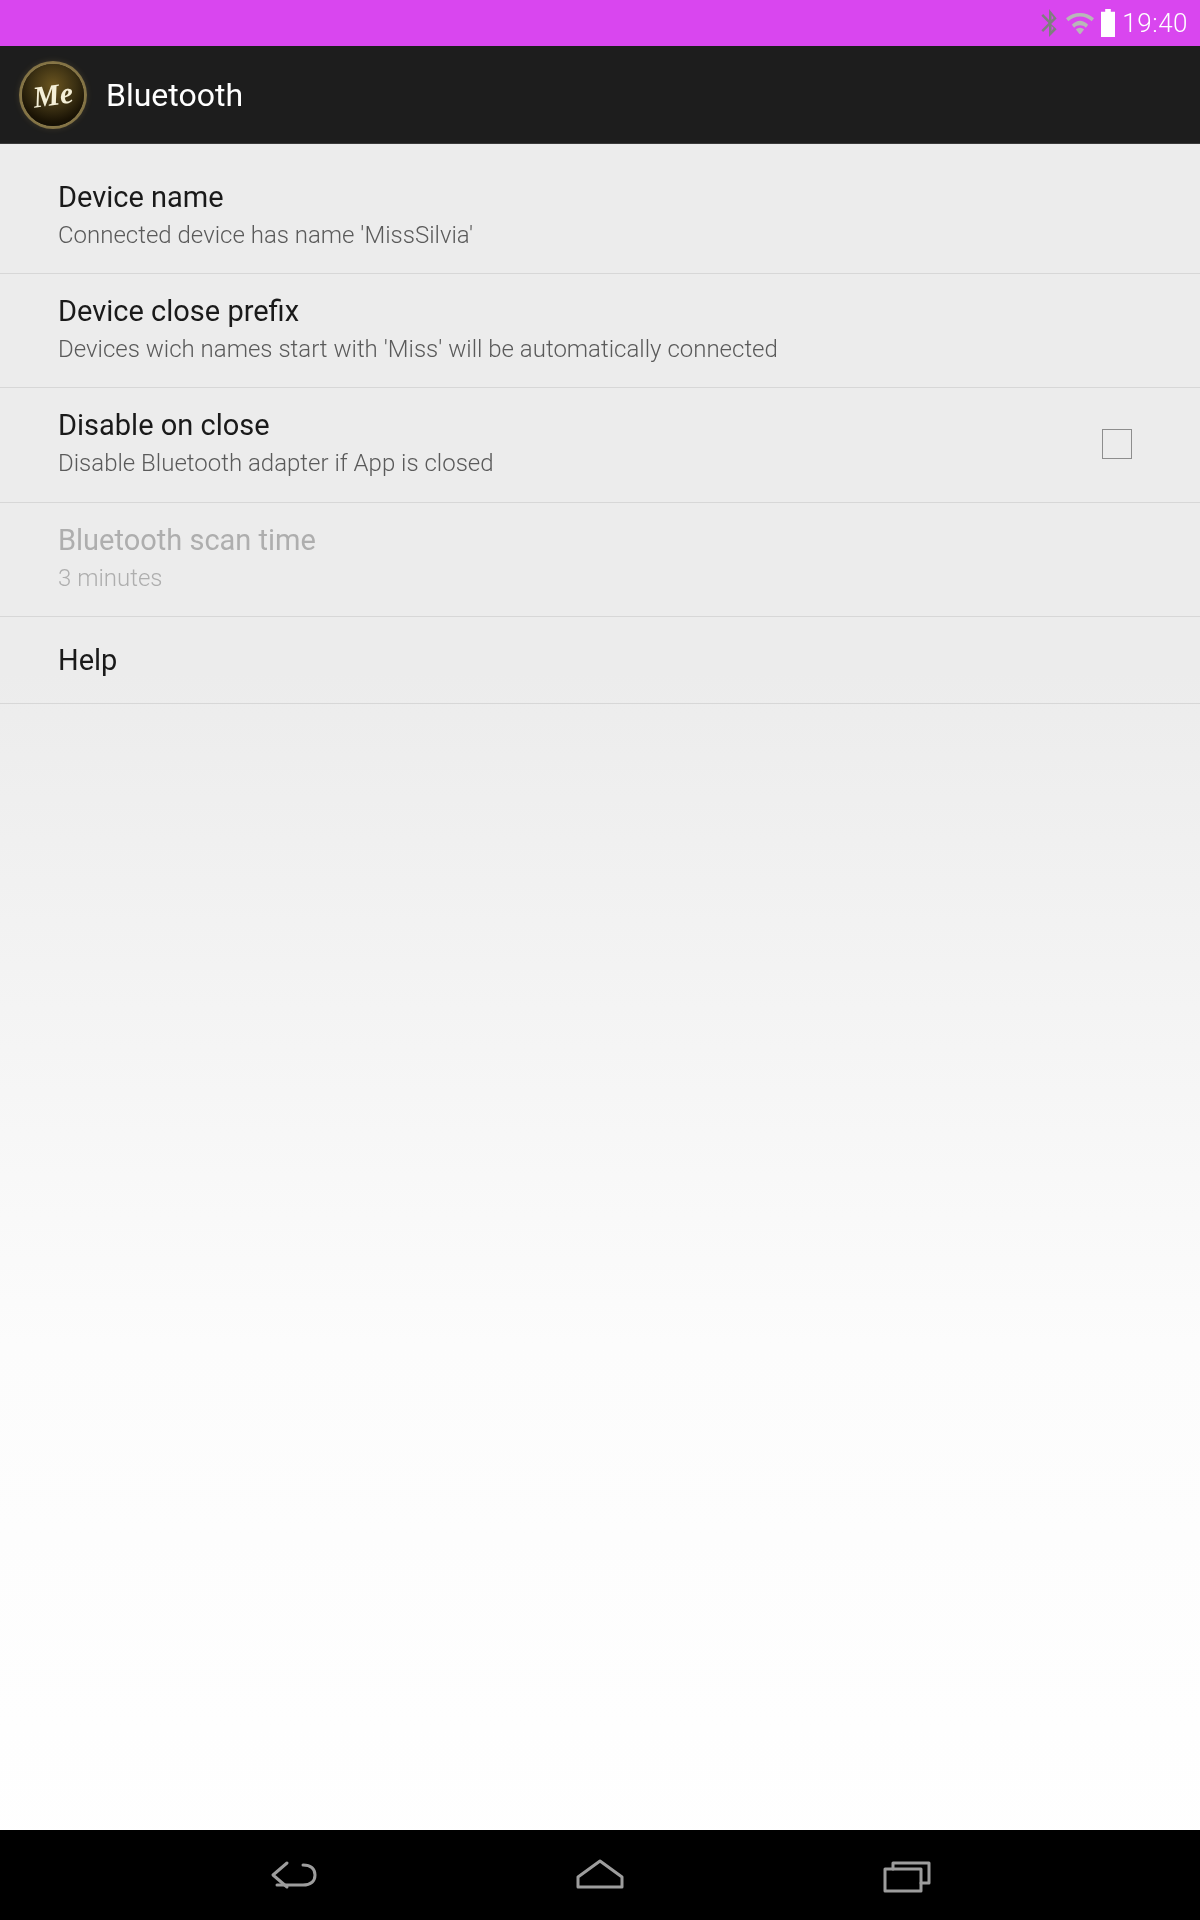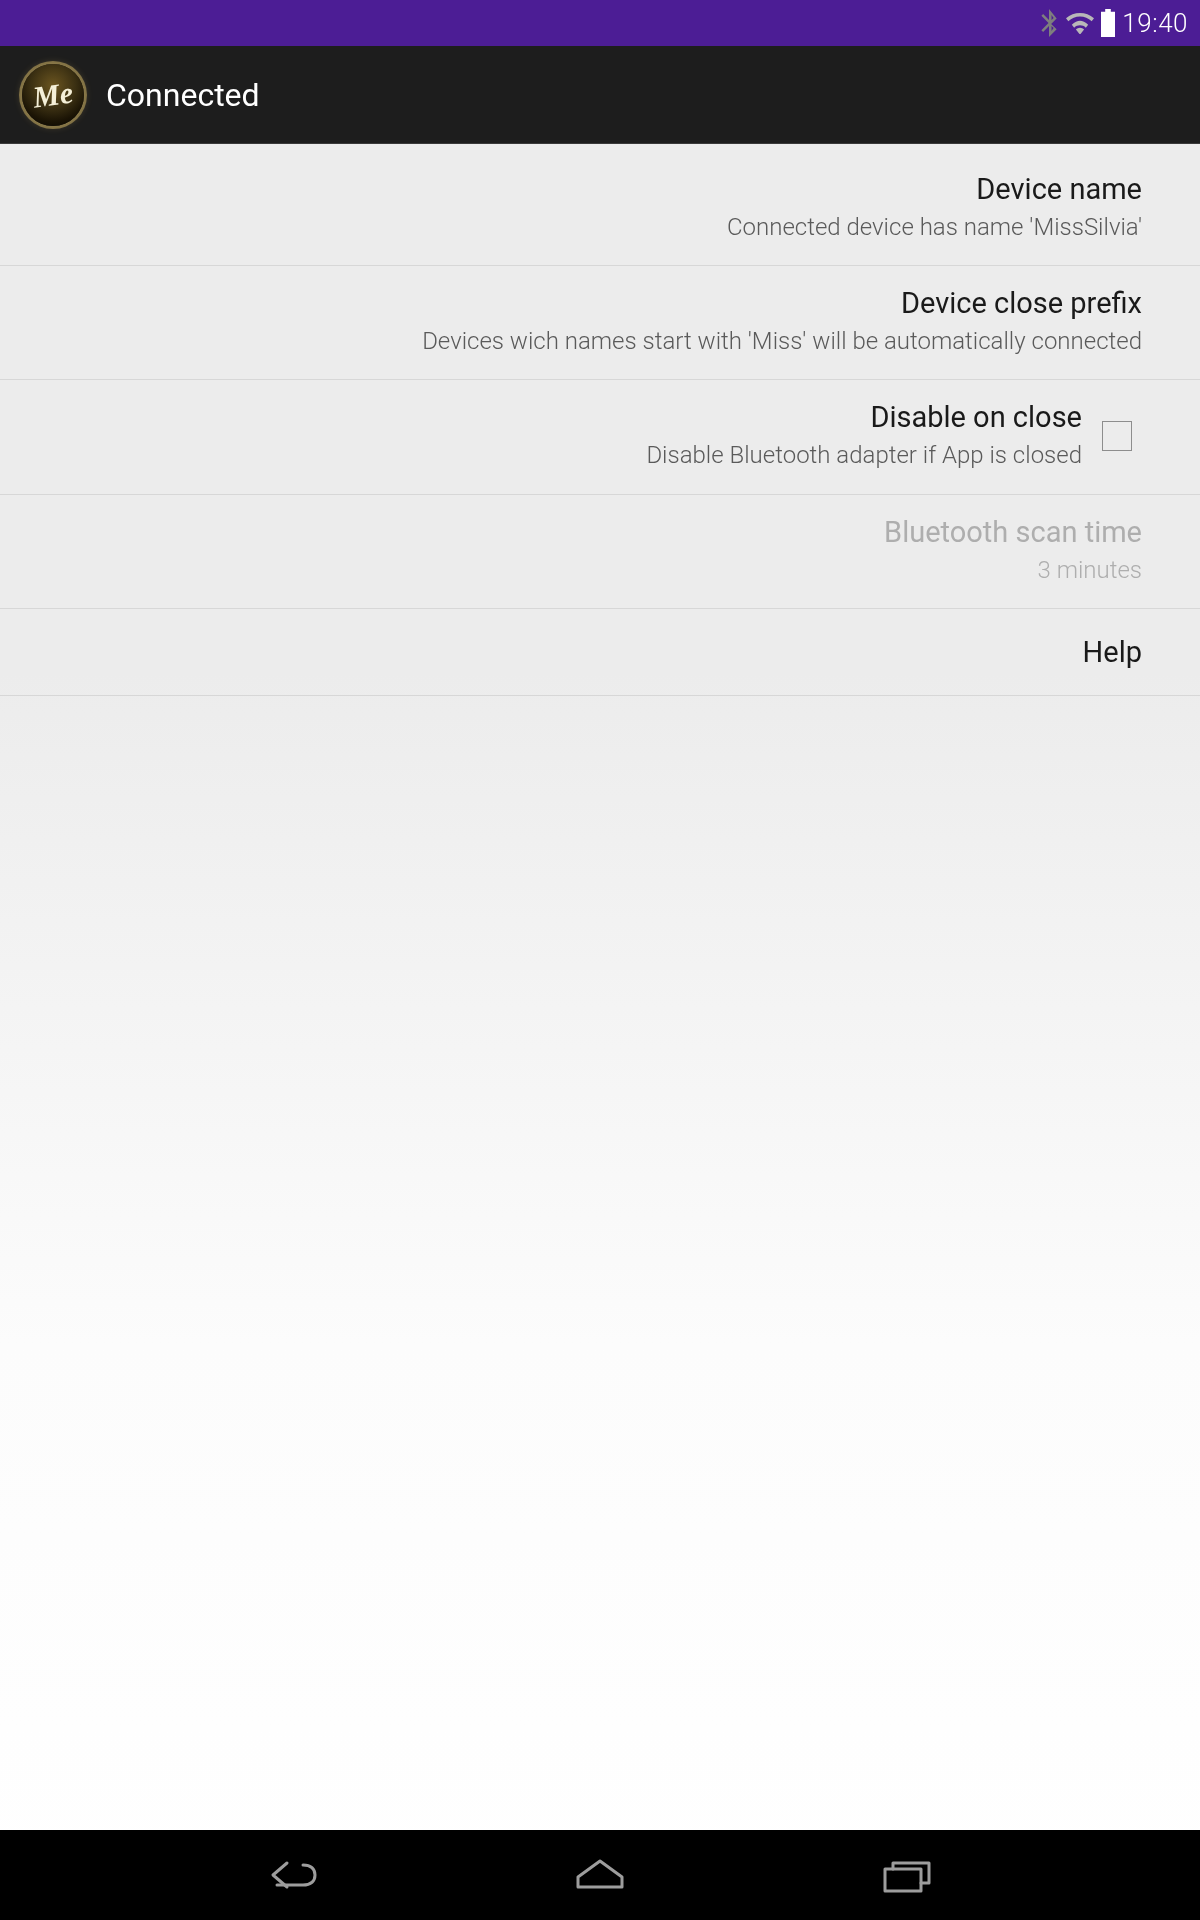--- a/index.html
+++ b/index.html
@@ -9,21 +9,21 @@
     font-family: Roboto, "Helvetica Neue", Arial, sans-serif;
     background: linear-gradient(to bottom, #ececec 0%, #ececec 35%, #fcfcfc 70%, #ffffff 100%);
     display: flex;
     flex-direction: column;
     overflow: hidden;
   }
 
   
   .status-bar {
     height: 46px;
-    background: #4c1d95;
+    background: #d946ef;
     display: flex;
     justify-content: flex-end;
     align-items: center;
     padding-right: 12px;
     gap: 6px;
   }
   .status-bar .icon { display: inline-flex; align-items: center; justify-content: center; }
   .status-bar .time {
     color: #ffffff;
     font-size: 26px;
@@ -58,22 +58,21 @@
   }
   .action-title {
     color: #ffffff;
     font-size: 32px;
     font-weight: 400;
   }
 
   
   .settings {
     flex: 1;
-    padding: 0 0px;
-    text-align: right;
+    padding: 8px 0px;
   }
   .setting-row {
     padding: 20px 58px 22px 58px;
     border-bottom: 1px solid #d7d7d7;
     display: flex;
     align-items: center;
     justify-content: space-between;
   }
   .settings .setting-row:first-child { padding-top: 28px; }
   .setting-text { flex: 1; min-width: 0; }
@@ -137,21 +136,21 @@
         <path d="M3 0h4v2h3v18H0V2h3V0z"></path>
       </svg>
   </span>
   <span class="time">19:40</span>
 </div>
 
 <div class="action-bar">
   <div class="app-icon">
       <span>Me</span>
     </div>
-  <div class="action-title">Connected</div>
+  <div class="action-title">Bluetooth</div>
 </div>
 
 <div class="settings">
 
   <div class="setting-row">
     <div class="setting-text">
       <div class="setting-title">Device name</div>
       <div class="setting-sub">Connected device has name 'MissSilvia'</div>
     </div>
   </div>

